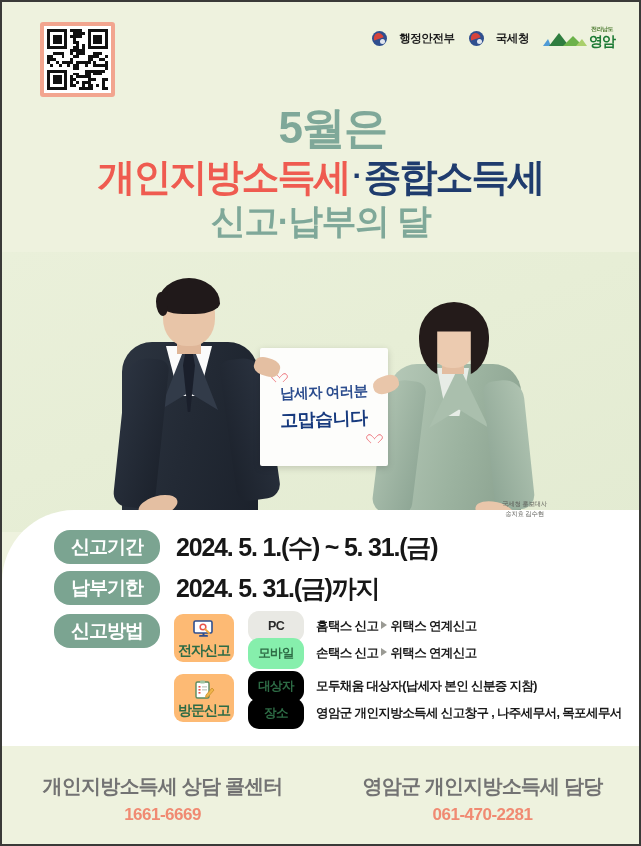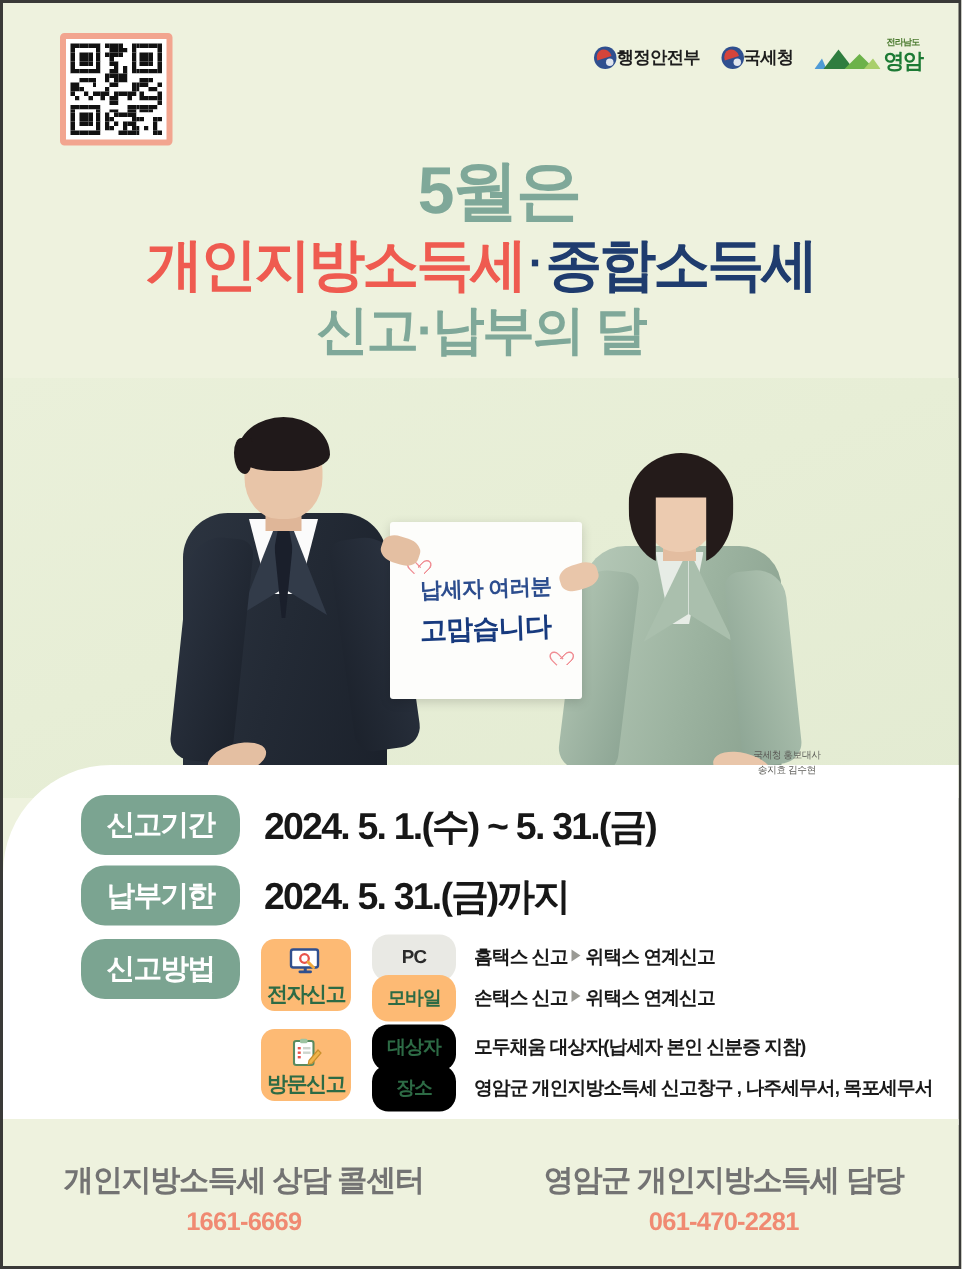--- a/index.html
+++ b/index.html
@@ -54,21 +54,21 @@
     position: absolute;
     right: 24px;
     top: 24px;
     display: flex;
     align-items: center;
     gap: 14px;
   }
   .logo {
     display: flex;
     align-items: center;
-    gap: 0;
+    gap: 12px;
   }
   .gov-mark {
     width: 15px; height: 15px;
     border-radius: 50%;
     background: #2f4f8f;
     position: relative;
     flex: none;
     overflow: hidden;
   }
   .gov-mark::before {
@@ -378,21 +378,21 @@
     width: 641px;
   }
   .row {
     display: flex;
     align-items: center;
     margin-bottom: 7px;
   }
   .pill-main {
     flex: none;
     width: 106px;
-    height: 40px;
+    height: 34px;
     margin-left: 52px;
     background: #7ba491;
     color: #ffffff;
     border-radius: 16px;
     font-size: 19px;
     font-weight: bold;
     letter-spacing: -1px;
     display: flex;
     align-items: center;
     justify-content: center;
@@ -444,21 +444,21 @@
     height: 31px;
     border-radius: 11px;
     display: flex;
     align-items: center;
     justify-content: center;
     font-size: 12.5px;
     font-weight: bold;
     letter-spacing: -0.6px;
   }
   .tag.grey  { background: #e9e9e4; color: #2b2b2b; }
-  .tag.green { background: #fdba74; color: #2d6b45; }
+  .tag.green { background: #86efac; color: #2d6b45; }
   .tag.teal  { background: #000000; color: #2d6b45; }
   .sub-text {
     margin-left: 12px;
     font-size: 12.5px;
     font-weight: bold;
     color: #1a1a1a;
     letter-spacing: -0.6px;
     white-space: nowrap;
   }
   .arrow-tri {

